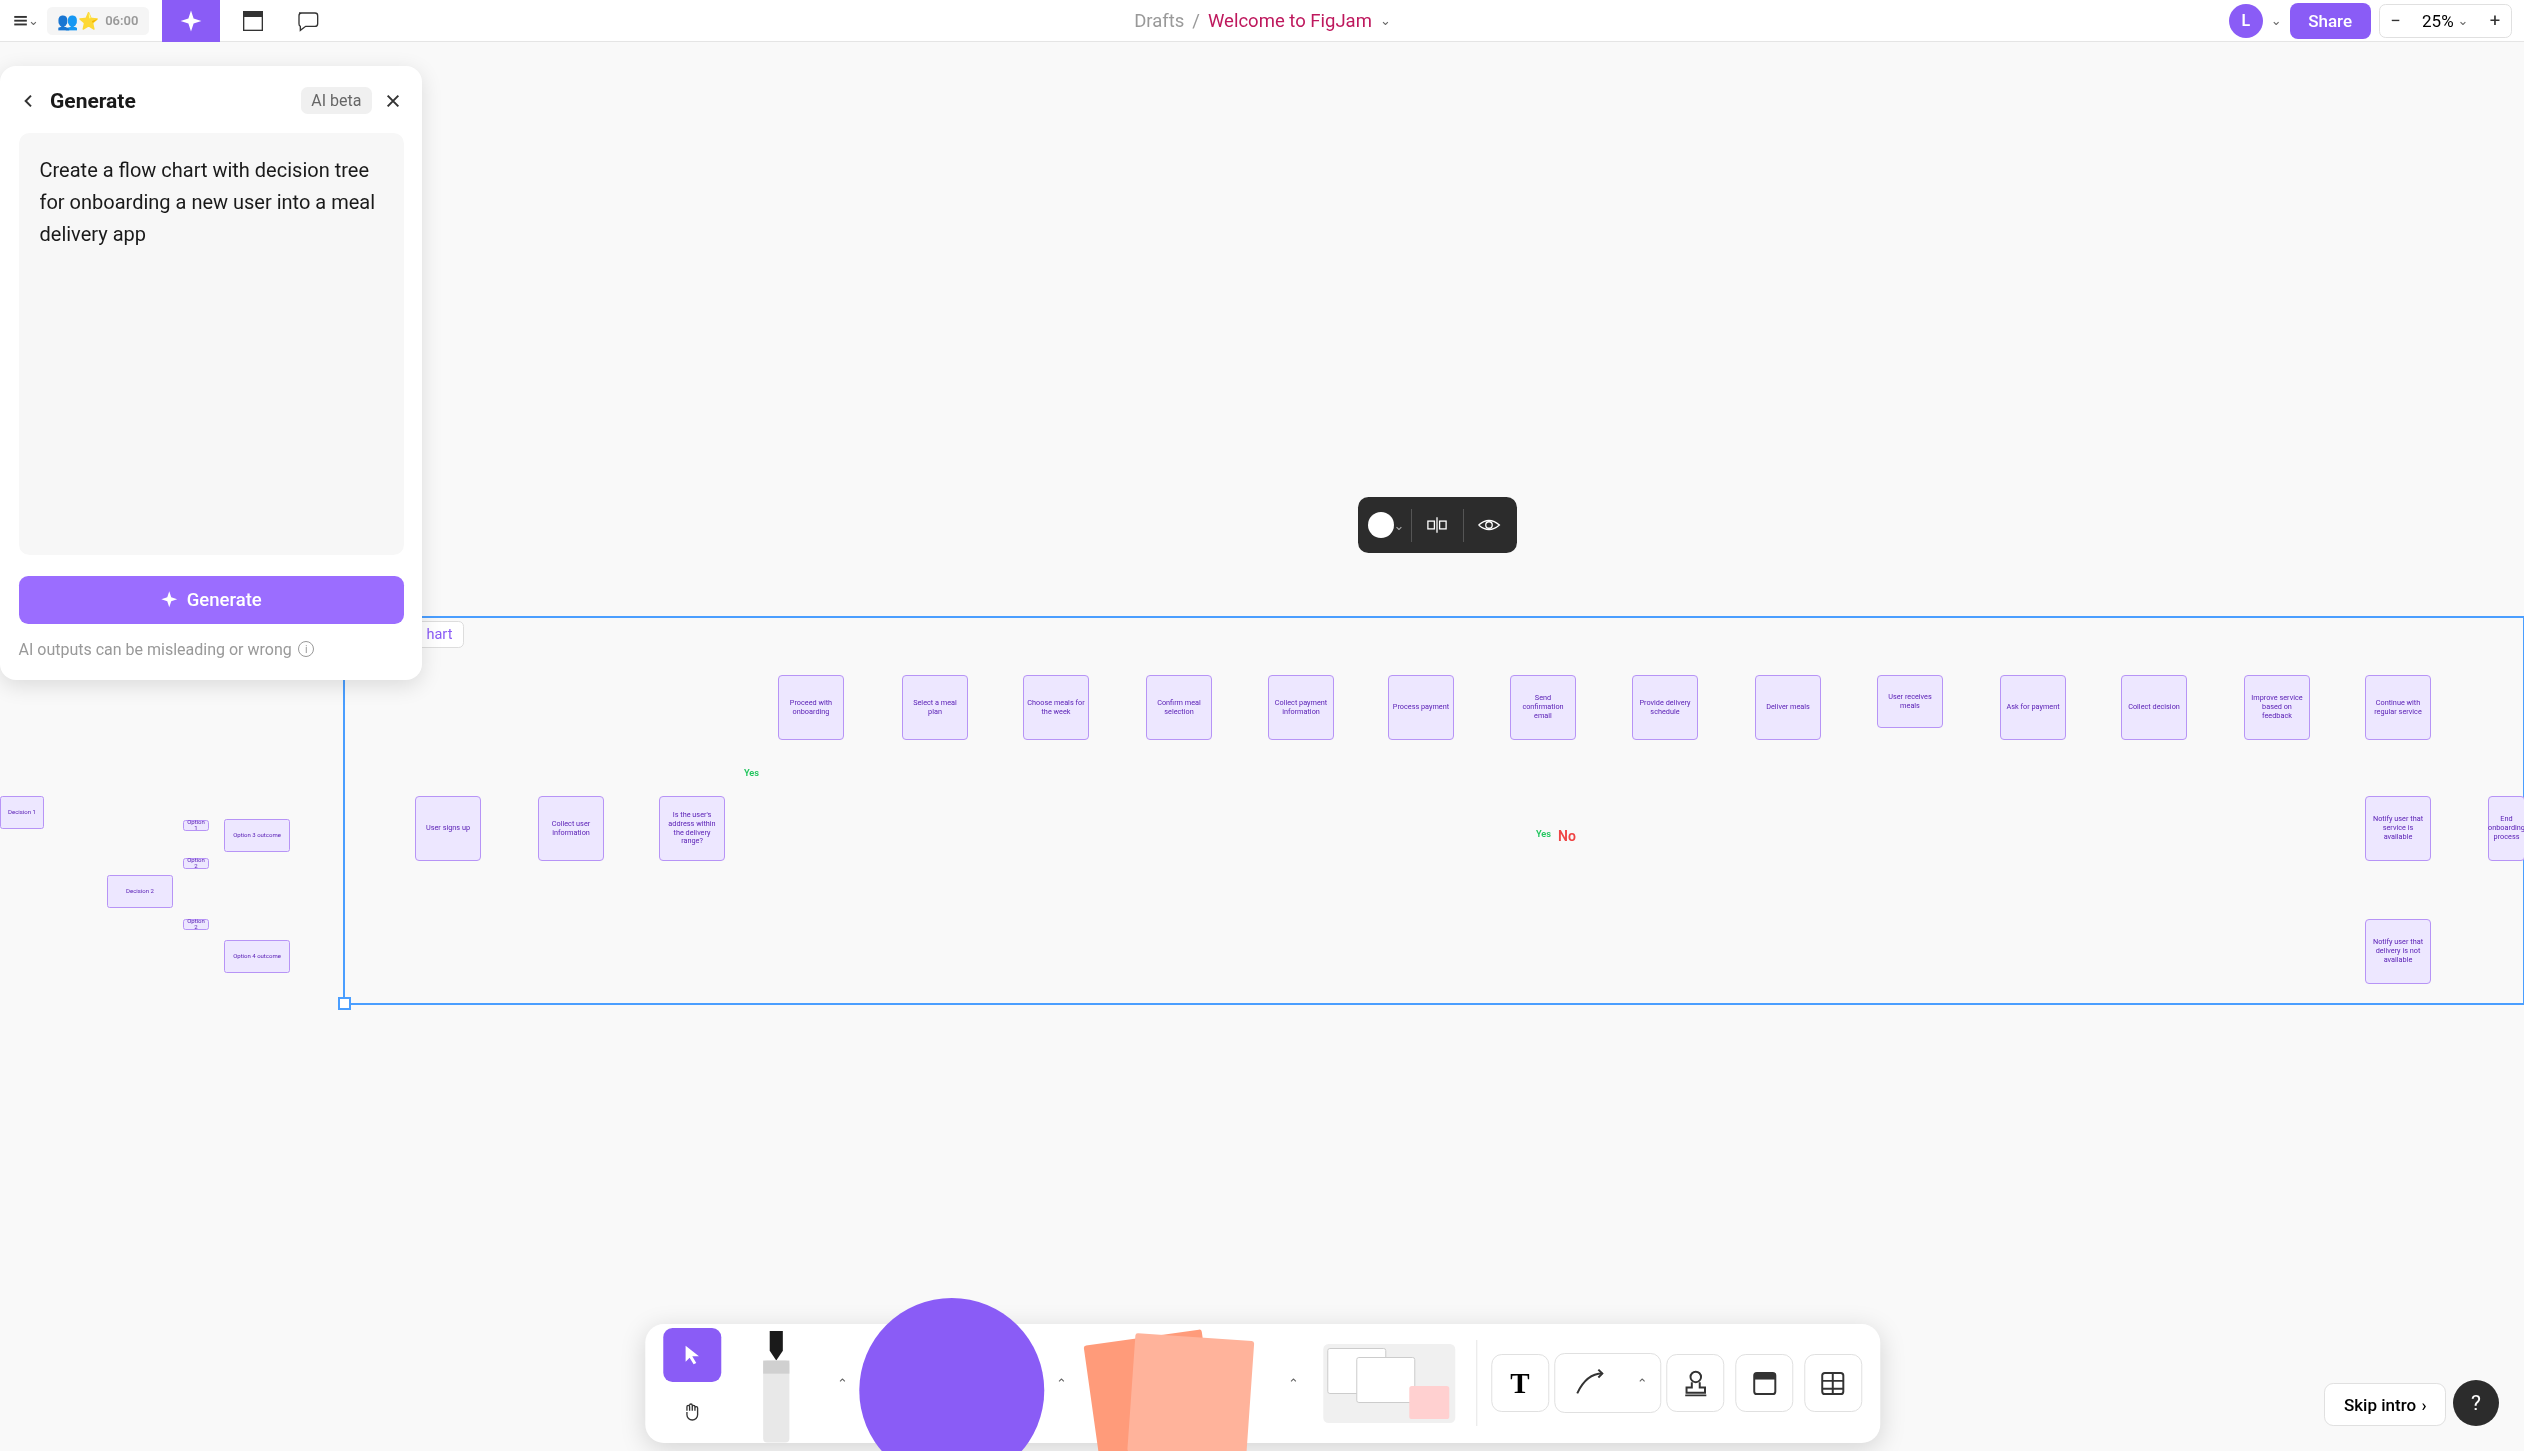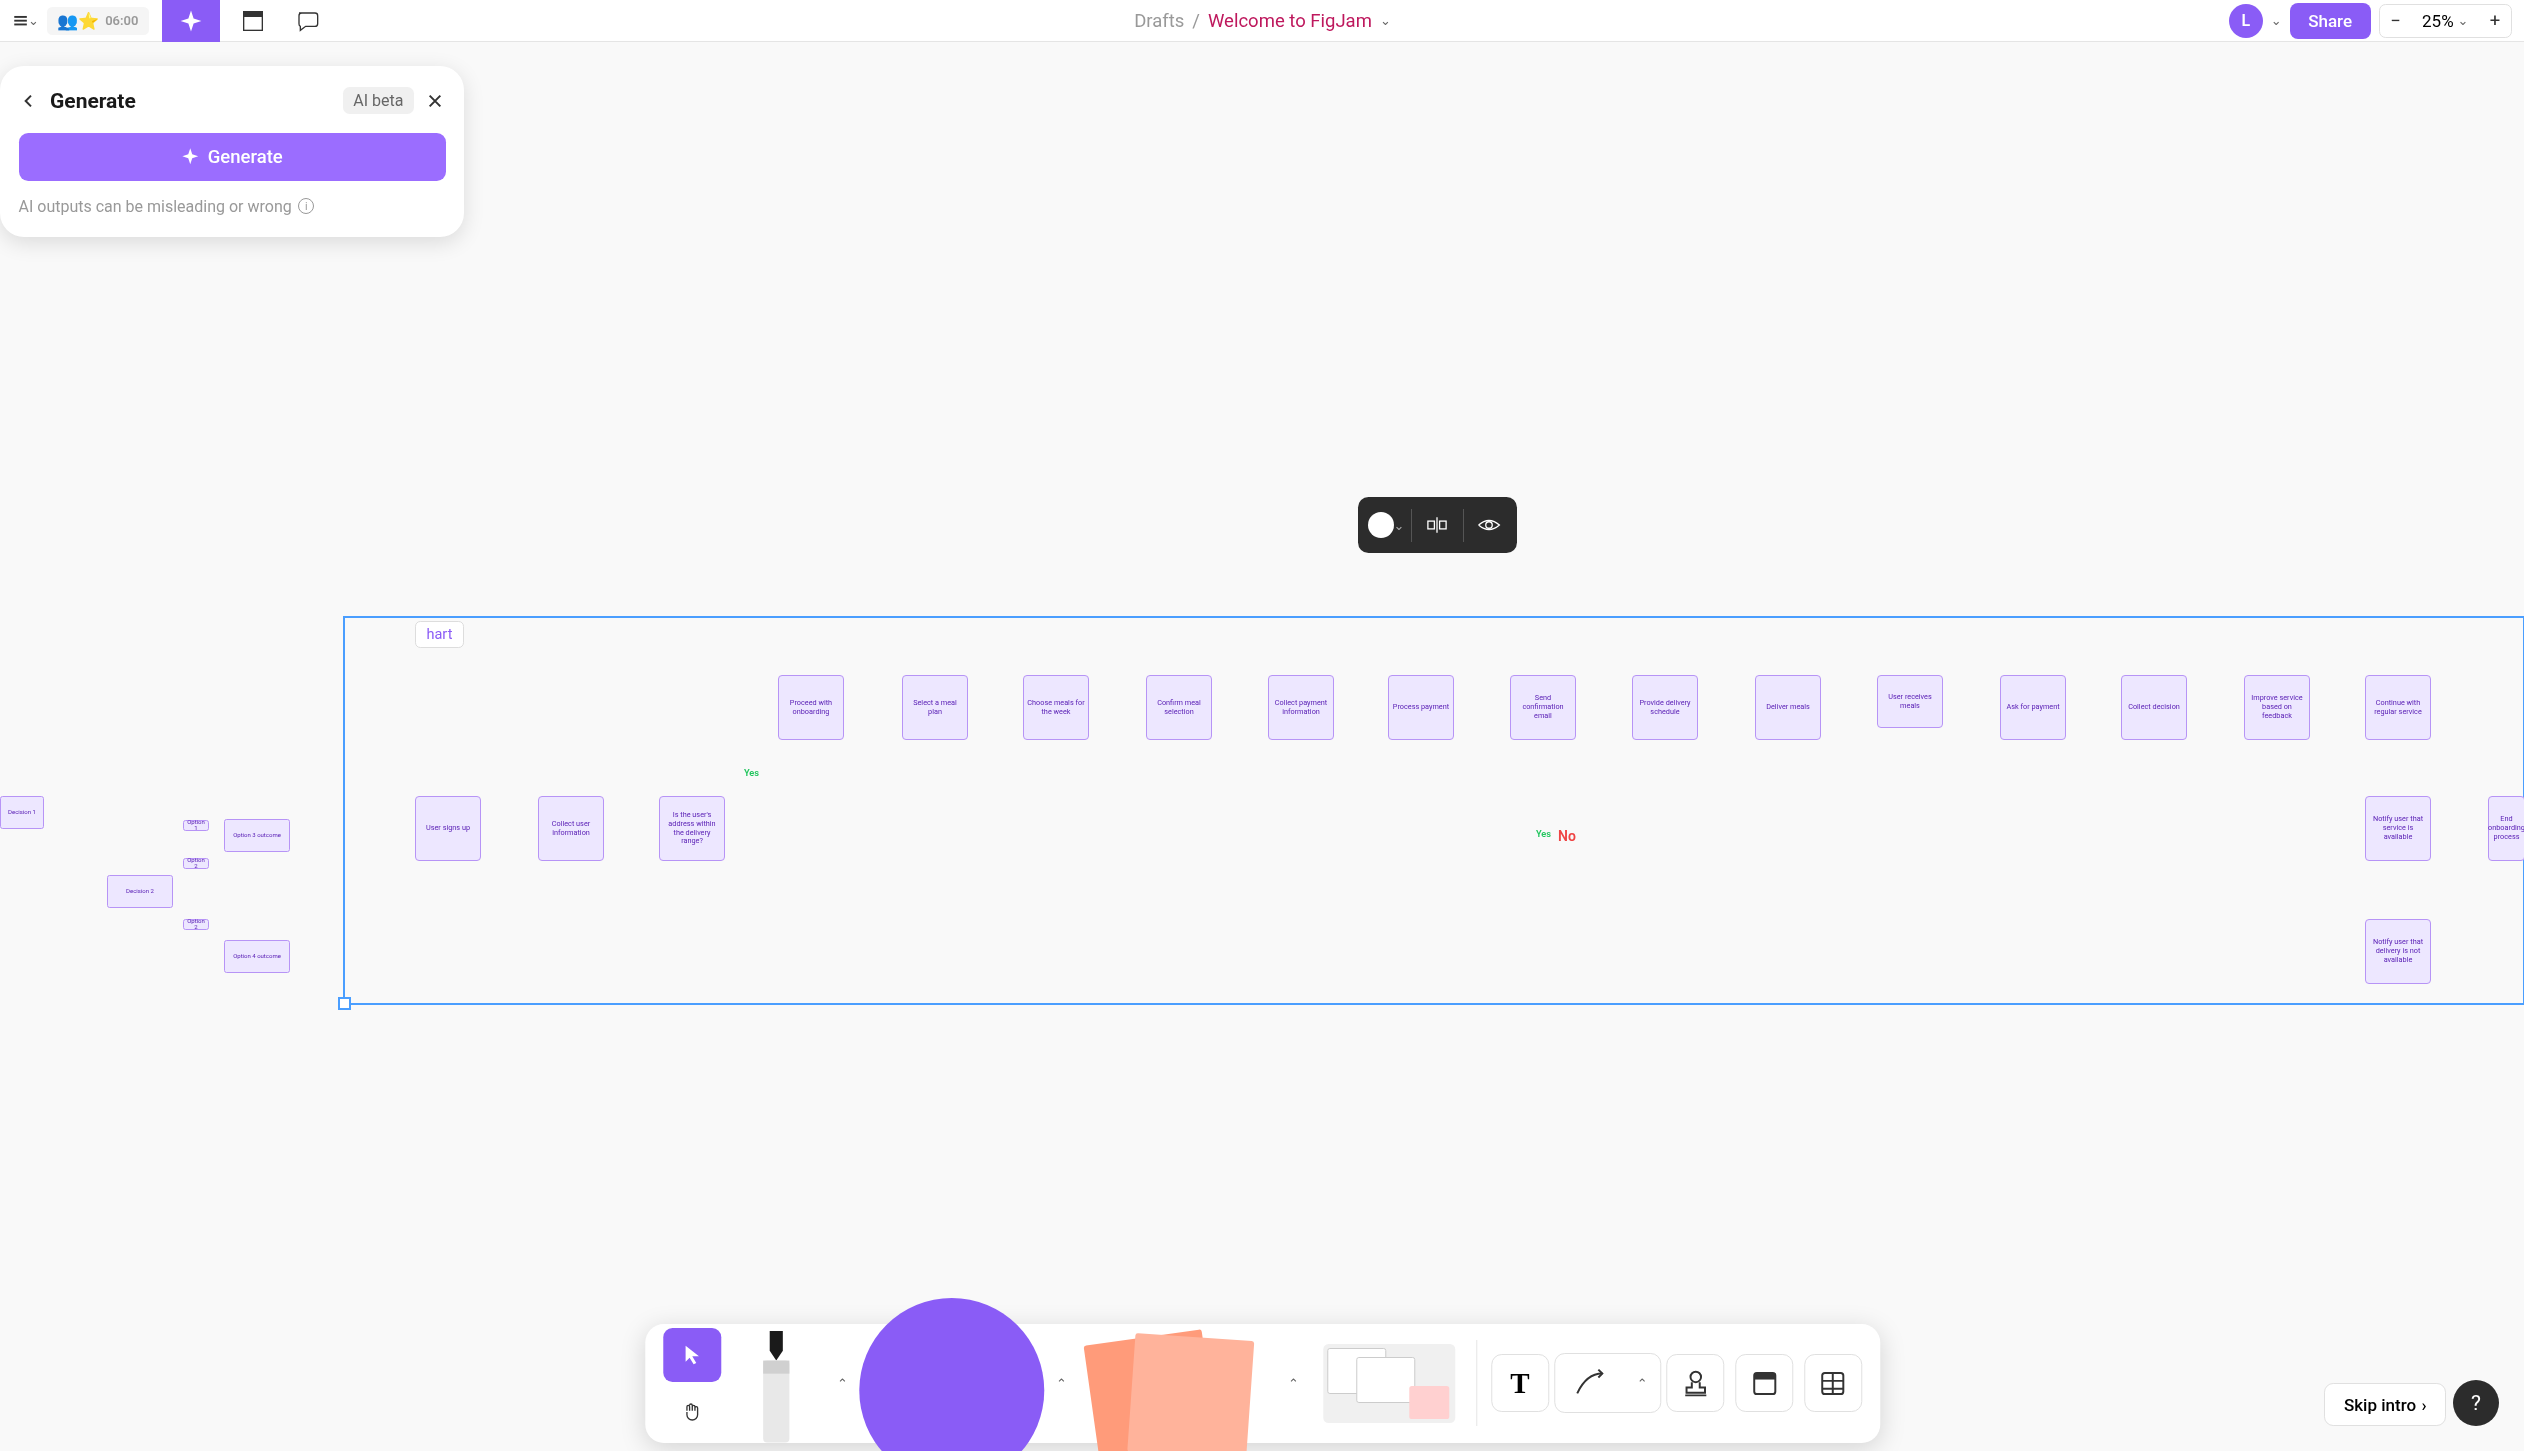--- a/index.html
+++ b/index.html
@@ -18,21 +18,21 @@
 .breadcrumb-sep{color:#999}
 .breadcrumb-title{color:#be185d}
 .topbar-right{margin-left:auto;display:flex;align-items:center;gap:8px}
 .avatar{width:34px;height:34px;border-radius:50%;background:#8a5cf6;color:#fff;display:flex;align-items:center;justify-content:center;font-size:16px;font-weight:600}
 .share-btn{padding:8px 18.5px;background:#8a5cf6;color:#fff;border:none;border-radius:8px;font-size:17px;font-weight:500;cursor:pointer}
 .zoom-controls{display:flex;align-items:center;border:0.7px solid #e0e0e0;border-radius:6.6px;overflow:hidden}
 .zoom-btn{width:32px;height:32px;display:flex;align-items:center;justify-content:center;cursor:pointer;font-size:18.5px;color:#333}
 .zoom-level{padding:0 10.5px;font-size:17px;display:flex;align-items:center;gap:4px}
 .canvas{position:absolute;top:42px;left:0;right:0;bottom:0;background:#f9f9f9}
 .canvas::before{content:'';position:absolute;inset:0;background-image:radial-gradient(circle,#d0d0d0 0.7px,transparent 0.7px);background-size:20px 20px}
-.generate-panel{position:absolute;top:66px;left:0;width:464px;background:#fff;border-radius:24px;box-shadow:0 5.3px 21px rgba(0,0,0,0.12);padding:21px 18.5px;z-index:100}
+.generate-panel{position:absolute;top:66px;left:0;width:422px;background:#fff;border-radius:16px;box-shadow:0 5.3px 21px rgba(0,0,0,0.12);padding:21px 18.5px;z-index:100}
 .panel-header{display:flex;align-items:center;gap:10.5px;margin-bottom:18.5px}
 .back-btn{width:21px;height:21px;display:flex;align-items:center;justify-content:center;cursor:pointer}
 .panel-title{font-size:21px;font-weight:700;color:#1a1a1a;flex:1}
 .ai-badge{padding:4px 10.5px;background:#f0f0f0;border-radius:6.6px;font-size:16px;color:#666}
 .close-btn{width:21px;height:21px;display:flex;align-items:center;justify-content:center;cursor:pointer;font-size:18.5px}
 .prompt-area{background:#f7f7f7;border-radius:10.5px;padding:21px;min-height:422px;margin-bottom:21px}
 .prompt-text{font-size:20px;line-height:1.6;color:#1a1a1a;border:none;background:transparent;width:100%;resize:none;outline:none;font-family:inherit}
 .generate-btn{width:100%;padding:13px;background:#9b6dff;color:#fff;border:none;border-radius:9.2px;font-size:18.5px;font-weight:500;cursor:pointer;display:flex;align-items:center;justify-content:center;gap:8px}
 .disclaimer{display:flex;align-items:center;gap:6.6px;margin-top:16px;font-size:16px;color:#999}
 .disclaimer-icon{width:16px;height:16px;border:1.3px solid #999;border-radius:50%;display:flex;align-items:center;justify-content:center;font-size:10.5px}
@@ -195,20 +195,23 @@
         </svg>
     </div>
     <div class="panel-title">Generate</div>
     <div class="ai-badge">AI beta</div>
     <div class="close-btn">
       <svg width="16" height="16" viewBox="0 0 24 24">
           <path d="M4 4 L20 20 M20 4 L4 20" stroke="#333" stroke-width="3"></path>
         </svg>
     </div>
   </div>
+  <div class="prompt-area">
+    <div class="prompt-text">Create a flow chart with decision tree for onboarding a new user into a meal delivery app</div>
+  </div>
   <button class="generate-btn">
     <svg width="18.5" height="18.5" viewBox="0 0 28 28">
         <path d="M14 2 L17 11 L26 14 L17 17 L14 26 L11 17 L2 14 L11 11 Z" fill="#fff"></path>
       </svg>
     <span>Generate</span>
   </button>
   <div class="disclaimer">
     <span>AI outputs can be misleading or wrong</span>
     <span class="disclaimer-icon">i</span>
   </div>

